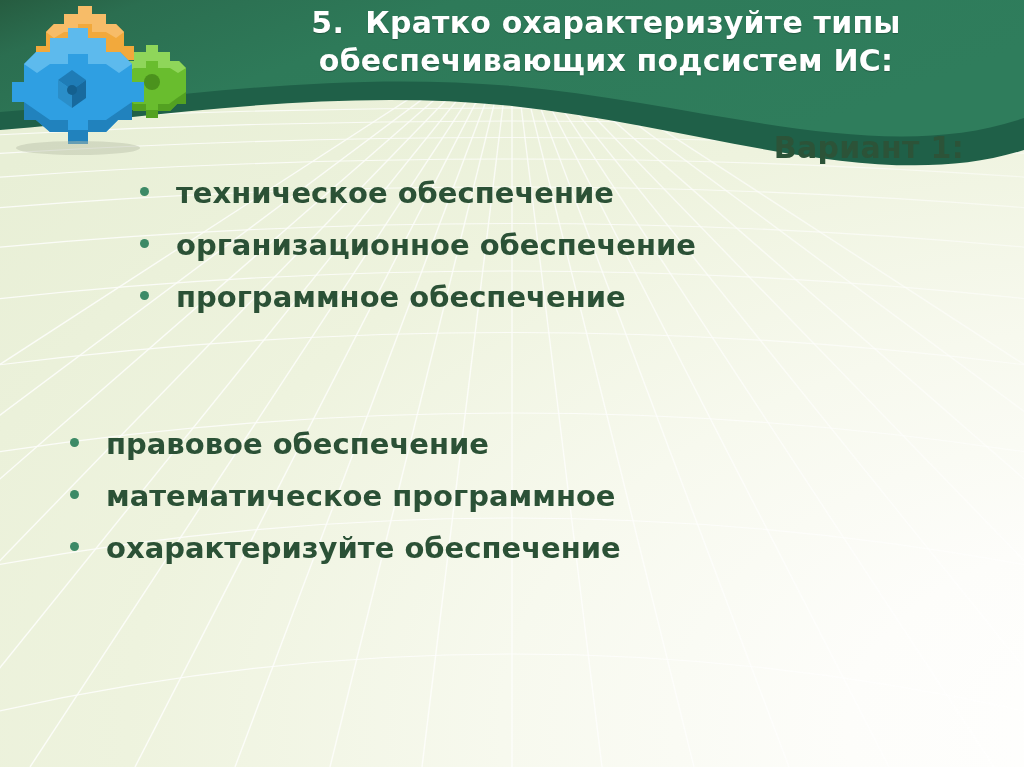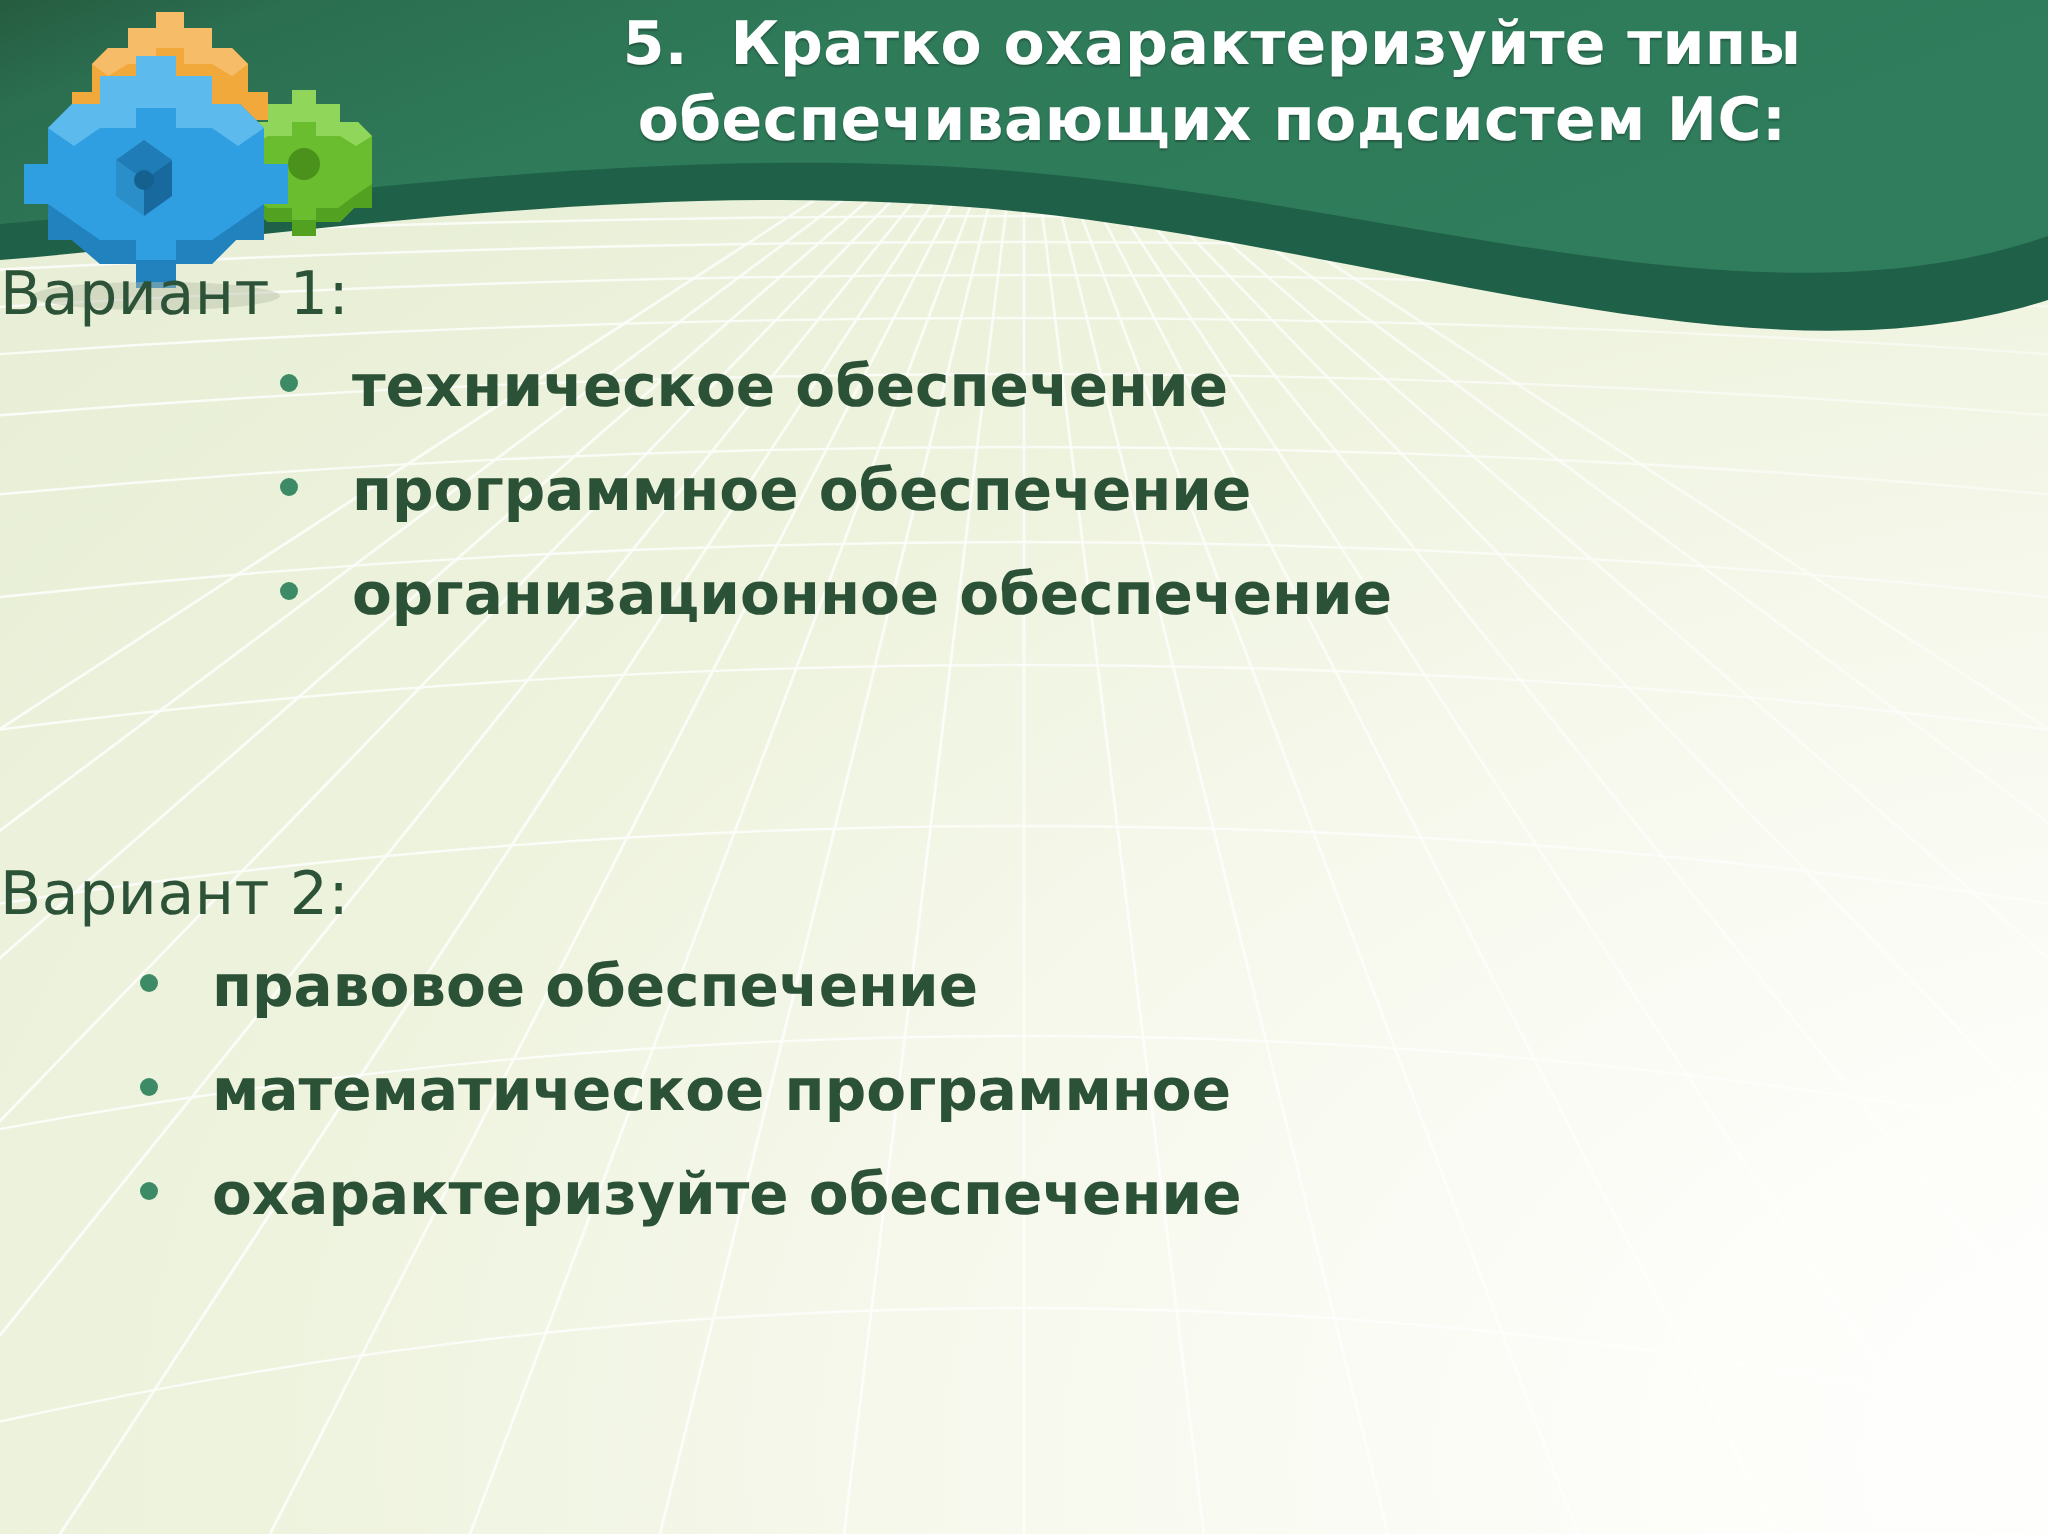--- a/index.html
+++ b/index.html
@@ -81,24 +81,24 @@
     left: 0; top: 0;
     width: 1024px;
     height: 767px;
   }
 
   .block { position: absolute; width: 1024px; }
   .block-1 { top: 130px; }
   .block-2 { top: 430px; }
 
   .variant-heading {
-    text-align: left;
+    text-align: right;
     color: #2c5338;
     font-size: 30px;
-    font-weight: normal;
+    font-weight: bold;
     letter-spacing: .3px;
     margin: 0 0 14px 0;
     padding-right: 60px;
   }
 
   ul.bullets {
     list-style: none;
     margin: 0;
     padding: 0;
   }
@@ -266,31 +266,30 @@
 
     <div class="block block-1">
       <div class="variant-heading">Вариант 1:</div>
       <ul class="bullets">
         <li>
           <span class="bullet-dot"></span>
           <span class="bullet-text">техническое обеспечение</span>
         </li>
         <li>
           <span class="bullet-dot"></span>
+          <span class="bullet-text">организационное обеспечение</span>
+        </li>
+        <li>
+          <span class="bullet-dot"></span>
           <span class="bullet-text">программное обеспечение</span>
-        </li>
-        <li>
-          <span class="bullet-dot"></span>
-          <span class="bullet-text">организационное обеспечение</span>
         </li>
       </ul>
     </div>
 
     <div class="block block-2">
-      <div class="variant-heading">Вариант 2:</div>
       <ul class="bullets">
         <li>
           <span class="bullet-dot"></span>
           <span class="bullet-text">правовое обеспечение</span>
         </li>
         <li>
           <span class="bullet-dot"></span>
           <span class="bullet-text">математическое программное</span>
         </li>
         <li>

